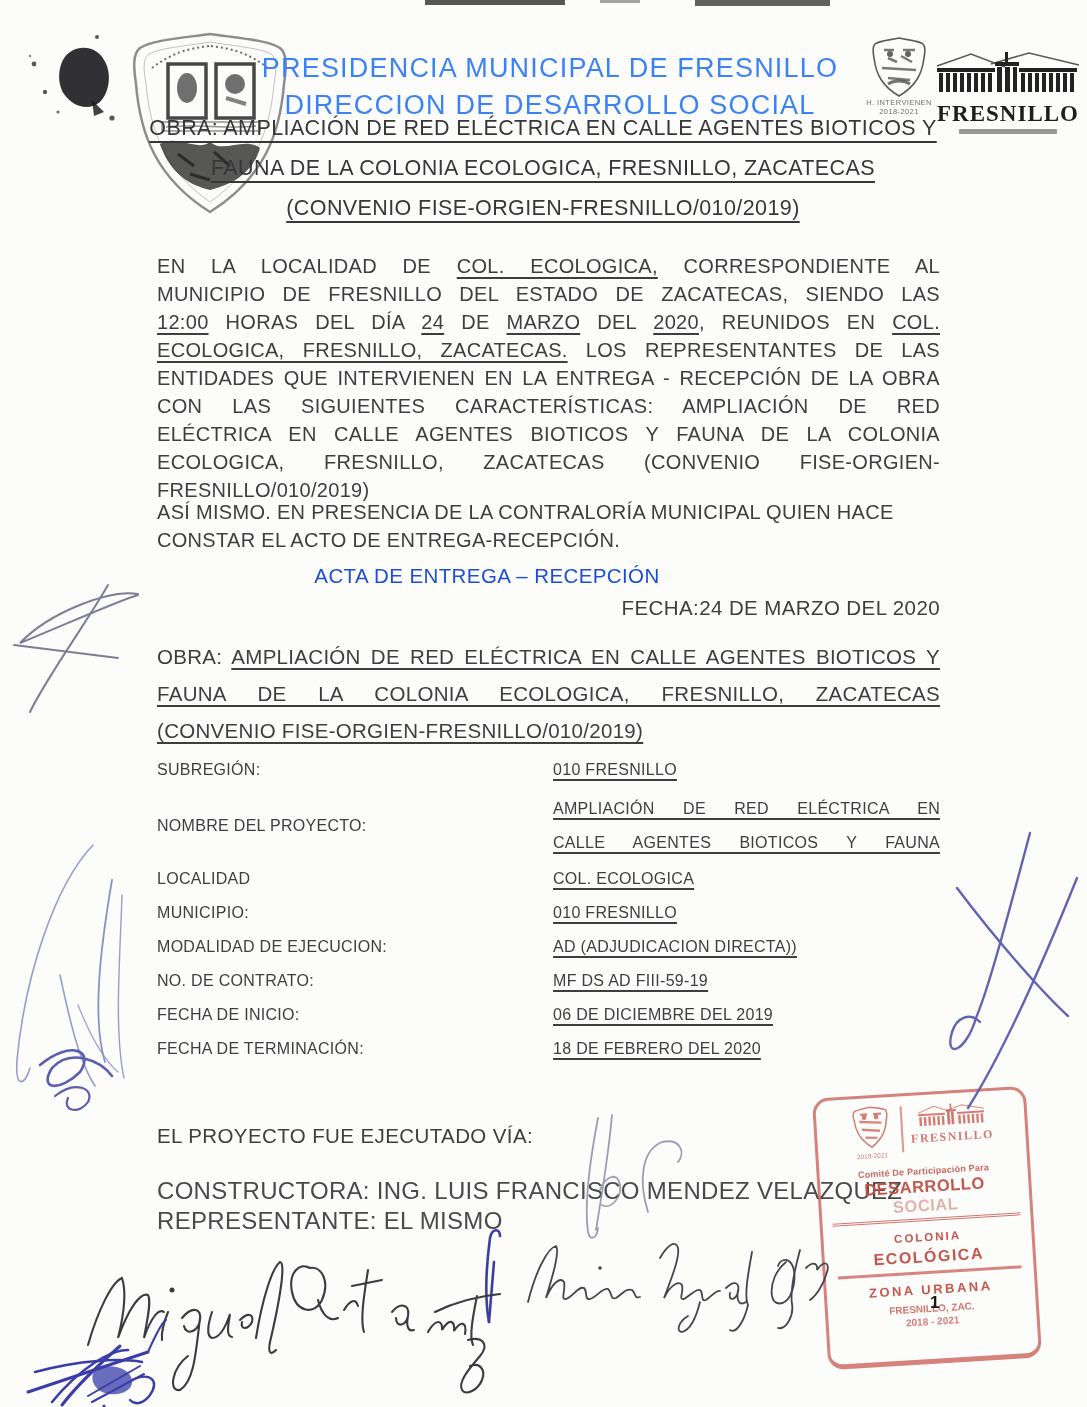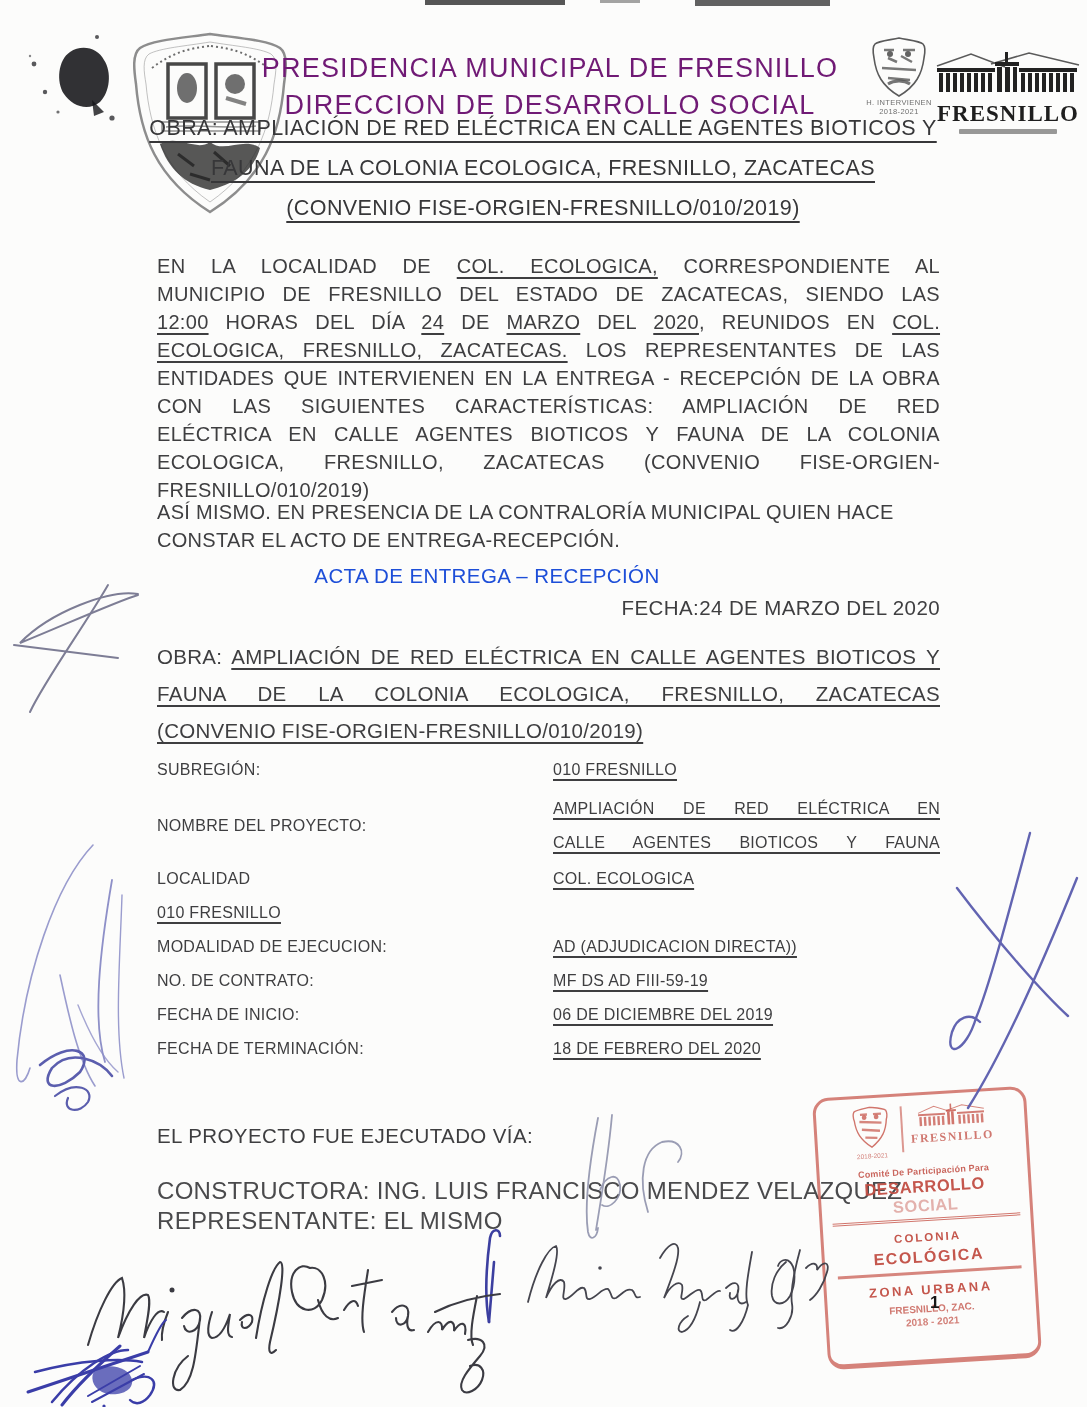--- a/index.html
+++ b/index.html
@@ -3,21 +3,21 @@
 <meta charset="utf-8">
 <style>
   html,body { margin:0; padding:0; background:#e8e8e8; }
   .page {
     position:relative; width:1087px; height:1407px; margin:0 auto;
     background:#fcfcfb; overflow:hidden;
     font-family:"Liberation Sans", sans-serif; color:#3e3e40;
   }
   
   .header-titles { position:absolute; left:215px; top:50px; width:670px; text-align:center;
-    font-size:27px; letter-spacing:1.2px; color:#701a75; line-height:37px; }
+    font-size:27px; letter-spacing:1.2px; color:#3b82f6; line-height:37px; }
   .crest-left { position:absolute; left:118px; top:26px; }
   .crest-right { position:absolute; left:856px; top:36px; width:86px; text-align:center; }
   .crest-right .cap { font-size:7.5px; color:#555; letter-spacing:.4px; line-height:9px; opacity:.85; }
   .logo-fresnillo { position:absolute; left:933px; top:50px; width:150px; text-align:center; }
   .logo-wordmark { font-family:"Liberation Serif", serif; font-weight:bold; font-size:23px;
     letter-spacing:1px; color:#1e1e1e; margin-top:1px; }
   .logo-tagline { height:5px; width:98px; margin:2px auto 0; background:#333; opacity:.5; border-radius:1px; }
 
   
   .u { text-decoration:underline; text-underline-offset:4px; text-decoration-thickness:1.8px; }
@@ -191,20 +191,21 @@
       <div class="frow multi">
         <div class="flabel">NOMBRE DEL PROYECTO:</div>
         <div class="fval">AMPLIACIÓN DE RED ELÉCTRICA EN
 CALLE AGENTES BIOTICOS Y FAUNA</div>
       </div>
       <div class="frow">
         <div class="flabel">LOCALIDAD</div>
         <div class="fval">COL. ECOLOGICA</div>
       </div>
       <div class="frow">
+        <div class="flabel">MUNICIPIO:</div>
         <div class="fval">010 FRESNILLO</div>
       </div>
       <div class="frow">
         <div class="flabel">MODALIDAD DE EJECUCION:</div>
         <div class="fval">AD (ADJUDICACION DIRECTA))</div>
       </div>
       <div class="frow">
         <div class="flabel">NO. DE CONTRATO:</div>
         <div class="fval">MF DS AD FIII-59-19</div>
       </div>

